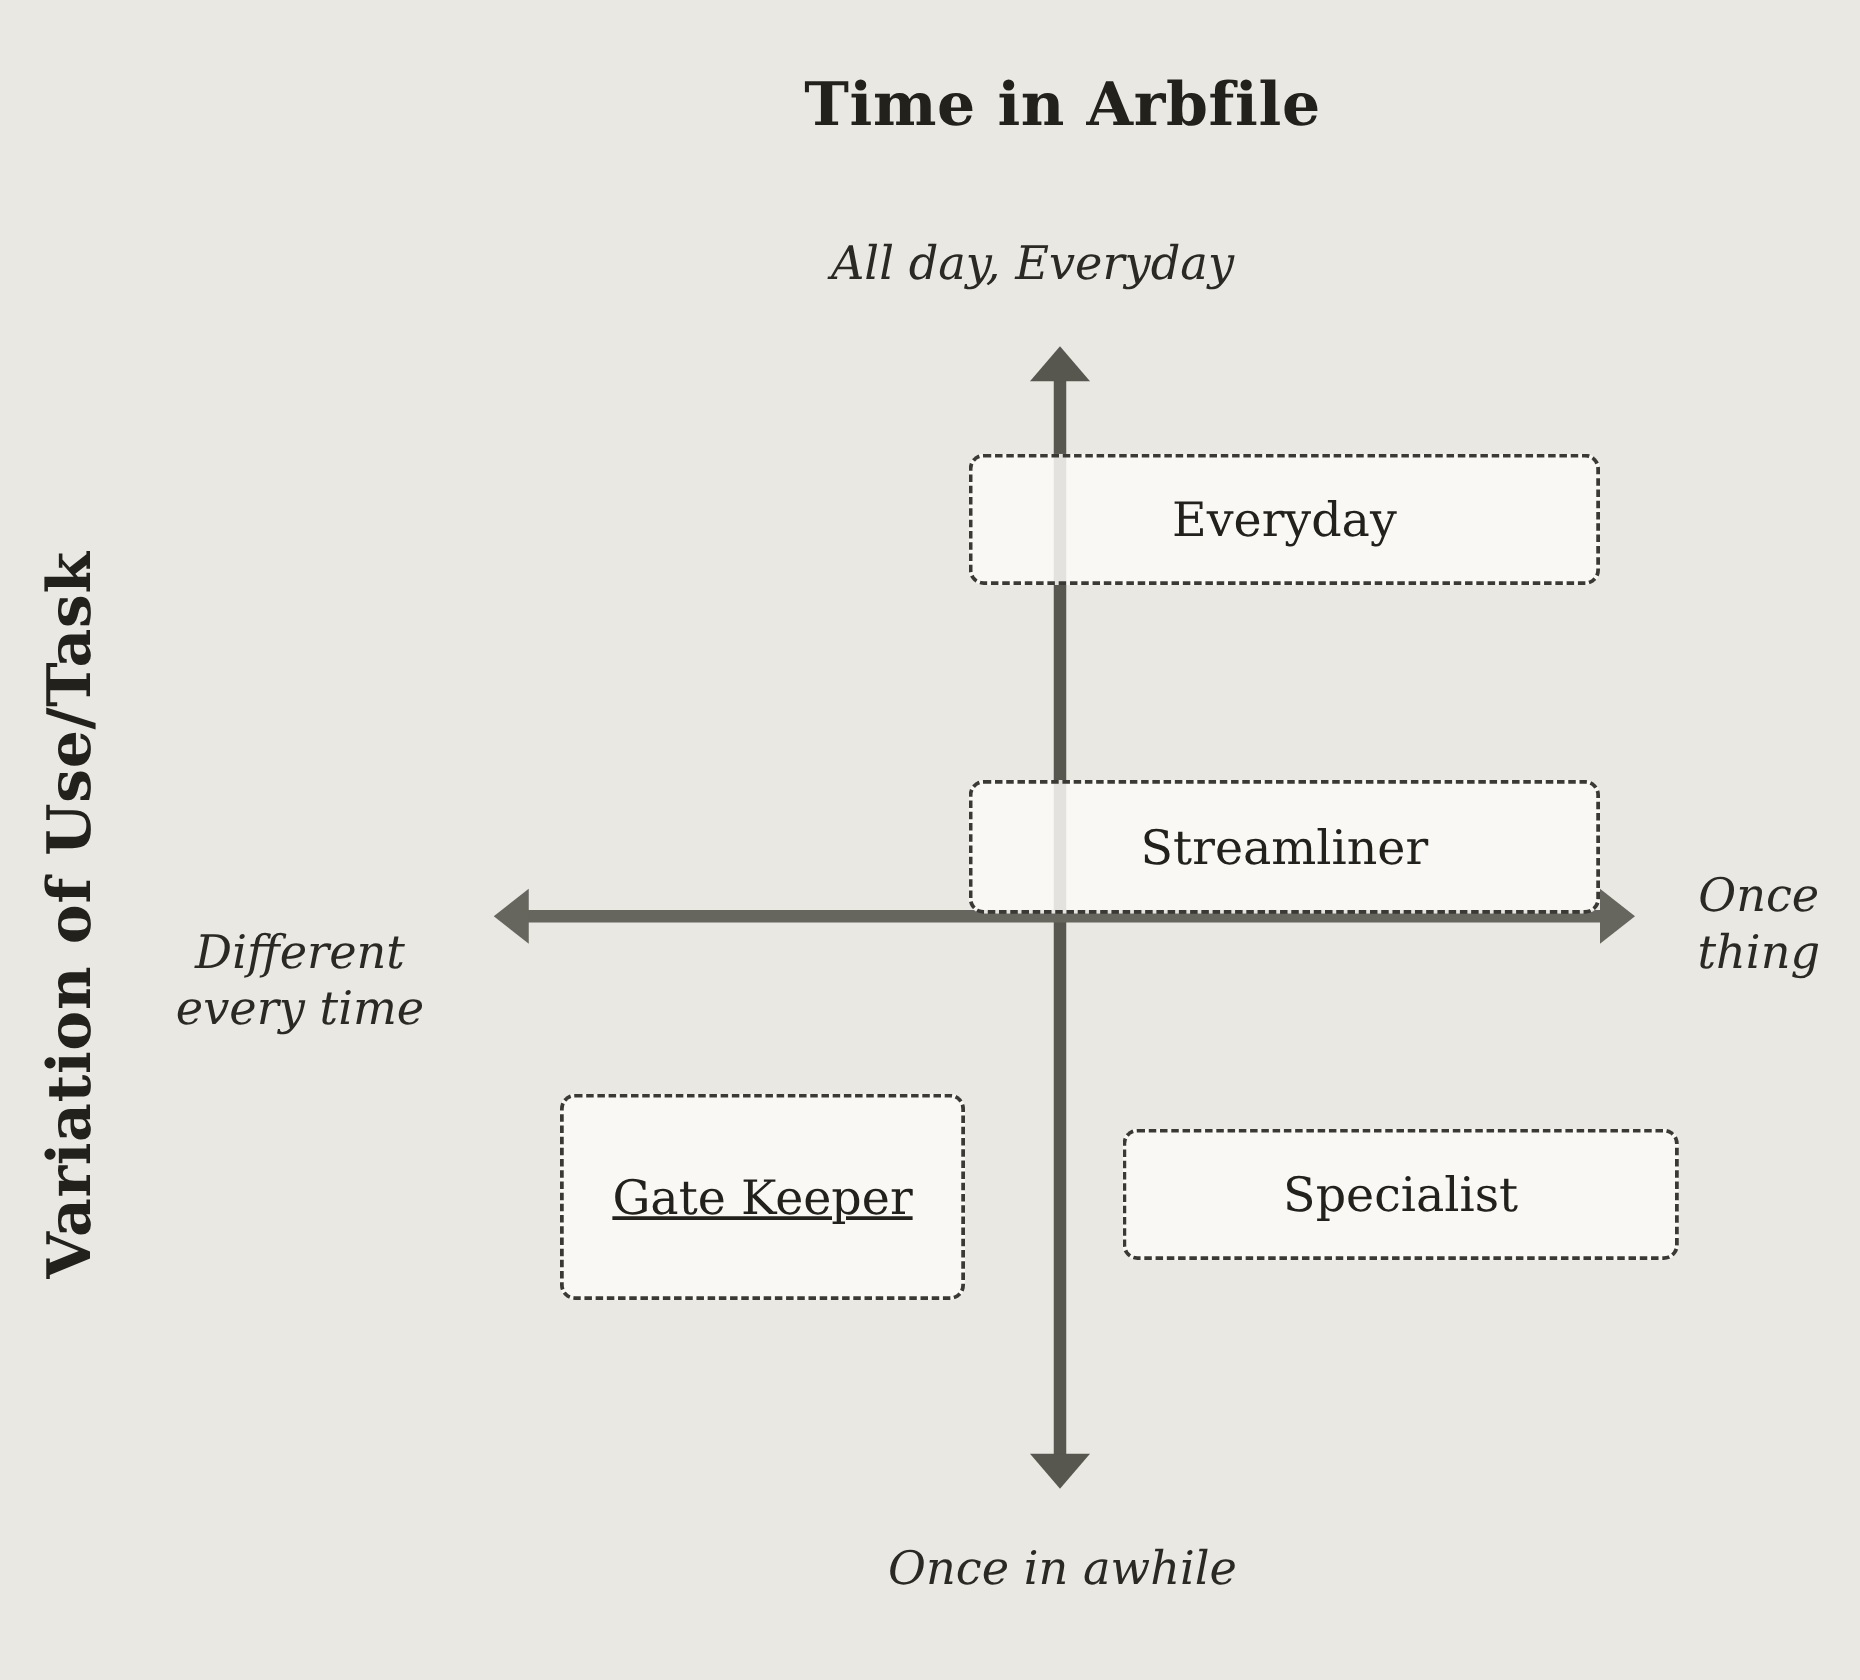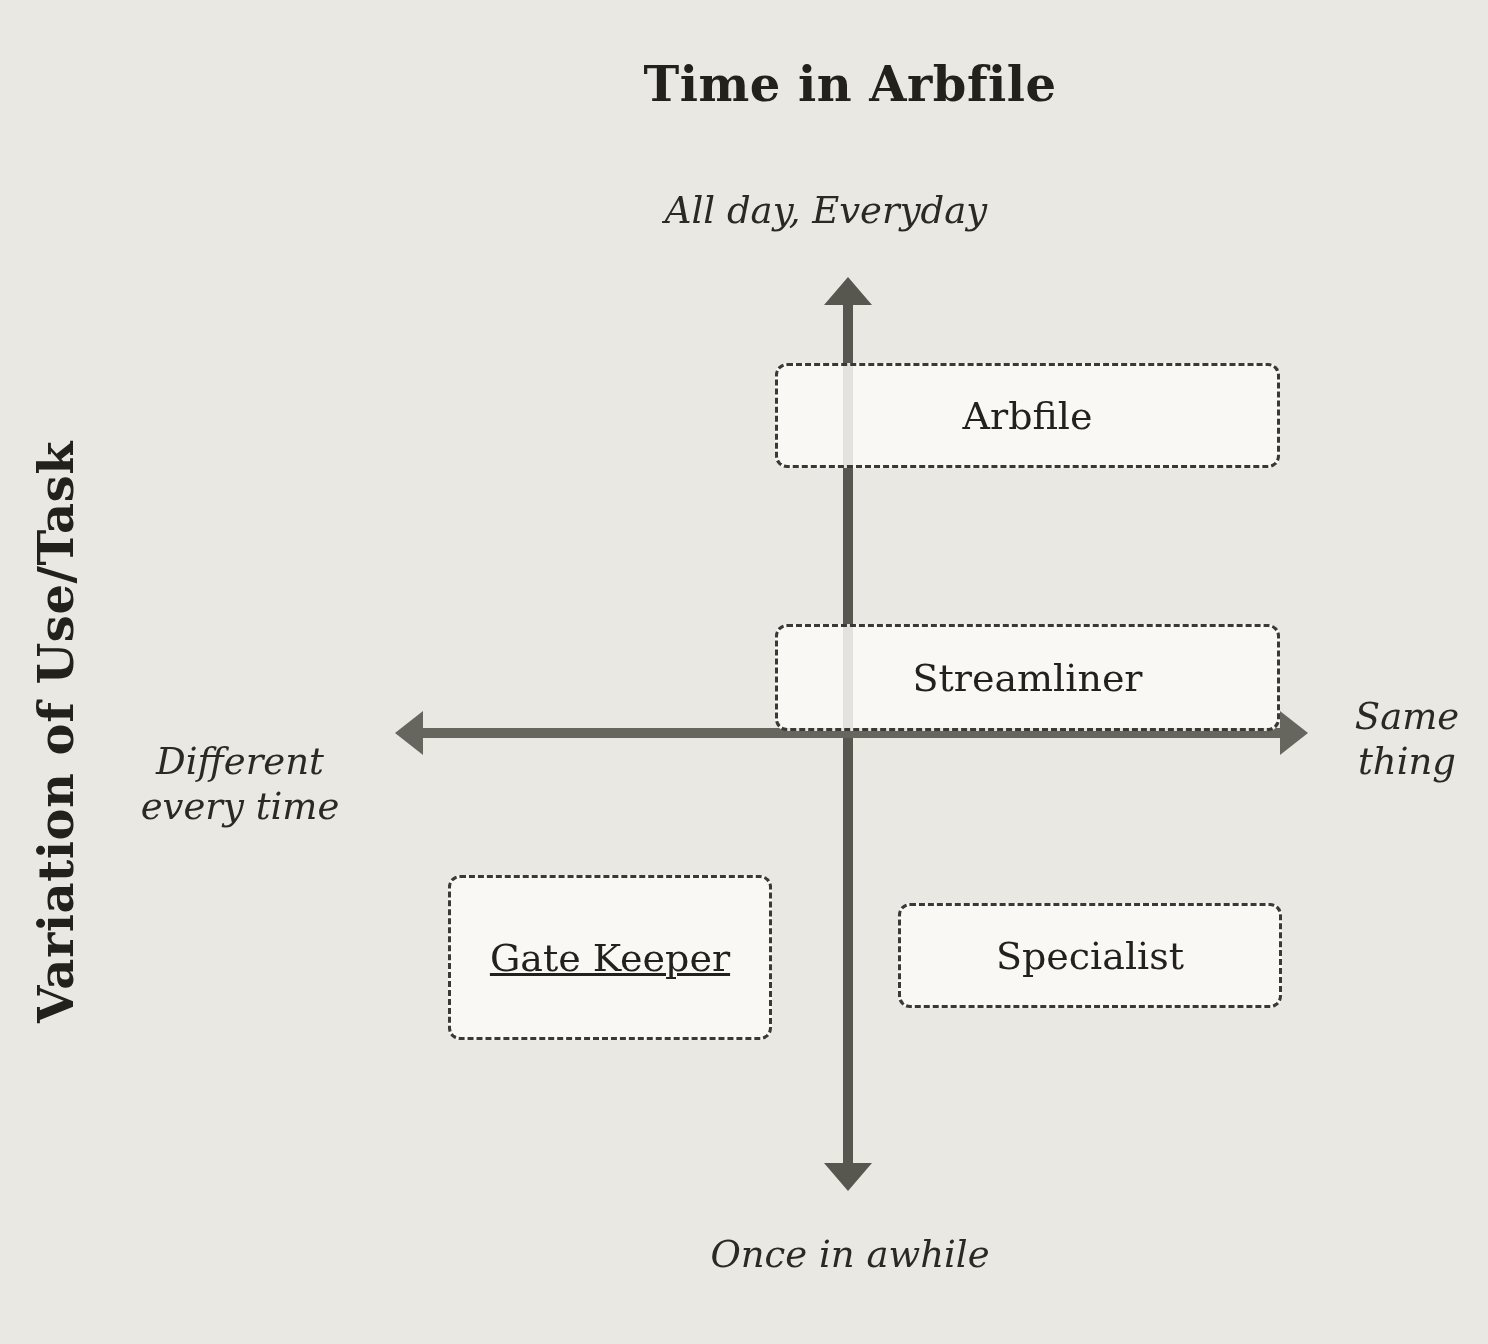--- a/index.html
+++ b/index.html
@@ -138,58 +138,58 @@
     background: rgba(251, 250, 247, 0.85);
     display: flex;
     align-items: center;
     justify-content: center;
     font-size: 38px;
     color: #22211c;
   }
   .qbox-wanderer   { left: 775px; top: 363px; width: 505px; height: 105px; }
   .qbox-streamliner{ left: 775px; top: 588px; width: 505px; height: 107px; margin-top: 36px; }
   .qbox-gatekeeper { left: 448px; top: 875px; width: 324px; height: 165px; text-decoration: underline; }
-  .qbox-specialist { left: 898px; top: 903px; width: 384px; height: 105px; }
+  .qbox-specialist { left: 898px; top: 903px; width: 445px; height: 105px; }
 </style>
 </head>
 <body>
 
 <div class="canvas">
 
   <div class="title">Time in Arbfile</div>
 
   <div class="axis-end-label label-top">All day, Everyday</div>
 
   <div class="v-shaft"></div>
   <div class="v-head-up"></div>
   <div class="v-head-down"></div>
 
   <div class="h-shaft"></div>
   <div class="h-head-left"></div>
   <div class="h-head-right"></div>
 
   <div class="qbox qbox-wanderer">
-    <span>Arbfile</span>
+    <span>Everyday</span>
   </div>
   <div class="qbox qbox-streamliner">
     <span>Streamliner</span>
   </div>
   <div class="qbox qbox-gatekeeper">
     <span>Gate Keeper</span>
   </div>
   <div class="qbox qbox-specialist">
     <span>Specialist</span>
   </div>
 
   <div class="axis-end-label label-left">
     <div>Different</div>
     <div>every time</div>
   </div>
   <div class="axis-end-label label-right">
-    <div>Same</div>
+    <div>Once</div>
     <div>thing</div>
   </div>
 
   <div class="axis-end-label label-bottom">Once in awhile</div>
 
   <div class="y-axis-title">Variation of Use/Task</div>
 
 </div>
 
 </body></html>

